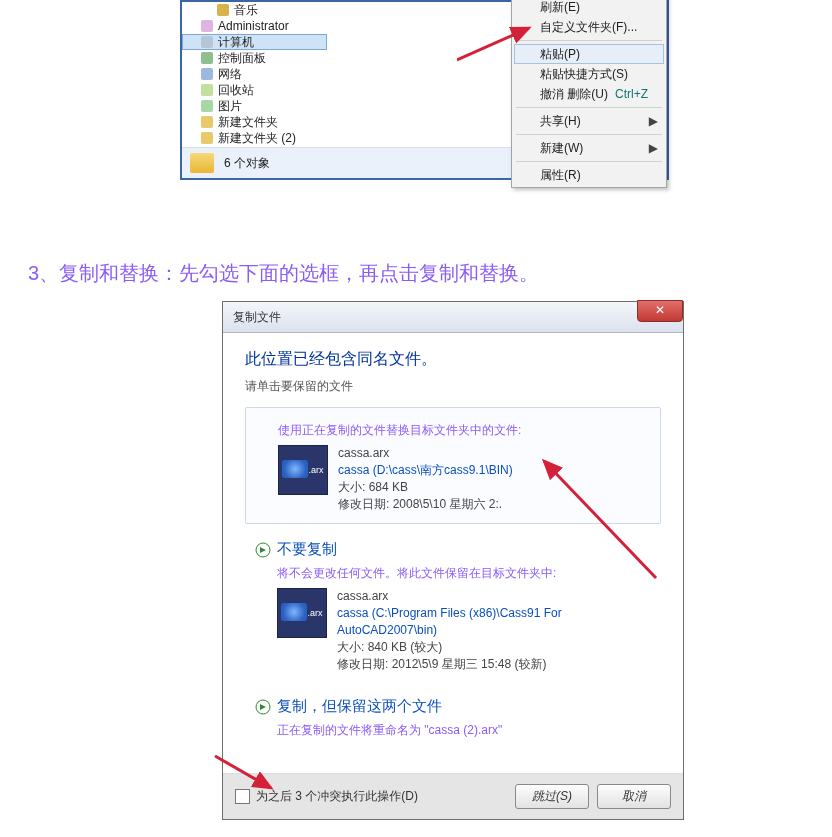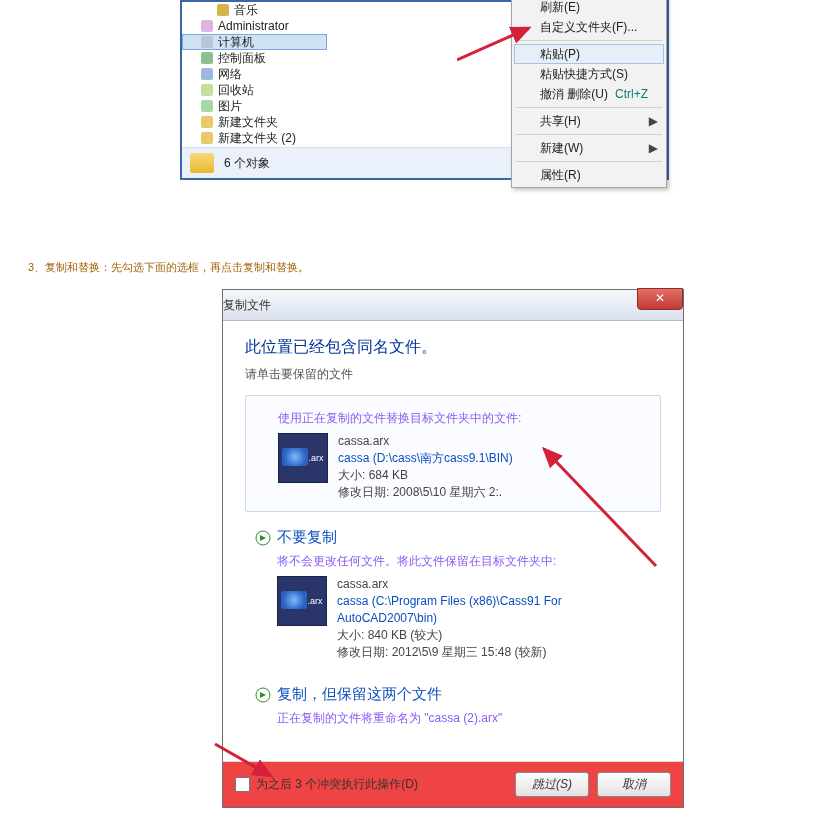--- a/index.html
+++ b/index.html
@@ -112,38 +112,39 @@
   
   .arrow {
     position: absolute;
     pointer-events: none;
   }
   .arrow svg { display: block; }
 
   
   .step-text {
     margin: 80px 0 14px 18px;
-    font-size: 11px;
-    color: #a16207;
+    font-size: 20px;
+    color: #8b5cf6;
   }
 
   
   .dlg-wrap {
     width: 460px;
     margin-left: 212px;
     border: 1px solid #6e6e6e;
     background: #fff;
     position: relative;
   }
   .dlg-title {
     height: 30px;
     background: linear-gradient(#f4f6fb,#dbe2ee);
     border-bottom: 1px solid #b5b9c1;
     display: flex;
     align-items: center;
+    padding-left: 10px;
     font-size: 12px;
     position: relative;
   }
   .win-close {
     position: absolute;
     right: 0; top: -2px;
     width: 44px; height: 20px;
     background: linear-gradient(#e36f6a,#c13a33);
     border: 1px solid #8e2c27;
     border-radius: 0 0 4px 4px;
@@ -215,21 +216,21 @@
     background: radial-gradient(circle at 50% 50%, #7fb7ff 0%, #2a60c2 70%);
     border-radius: 3px;
     margin-bottom: 2px;
   }
   .file-meta { font-size: 12px; color: #444; line-height: 17px; }
   .file-meta .fname { color: #444; }
   .file-meta .link { color: #0a4fbf; }
 
   .dlg-footer {
     border-top: 1px solid #ddd;
-    background: #ef4444;
+    background: #e5e5e5;
     padding: 10px 12px;
     display: flex;
     align-items: center;
     position: relative;
   }
   .chk {
     width: 13px; height: 13px;
     border: 1px solid #777;
     background: #fff;
     margin-right: 6px;

